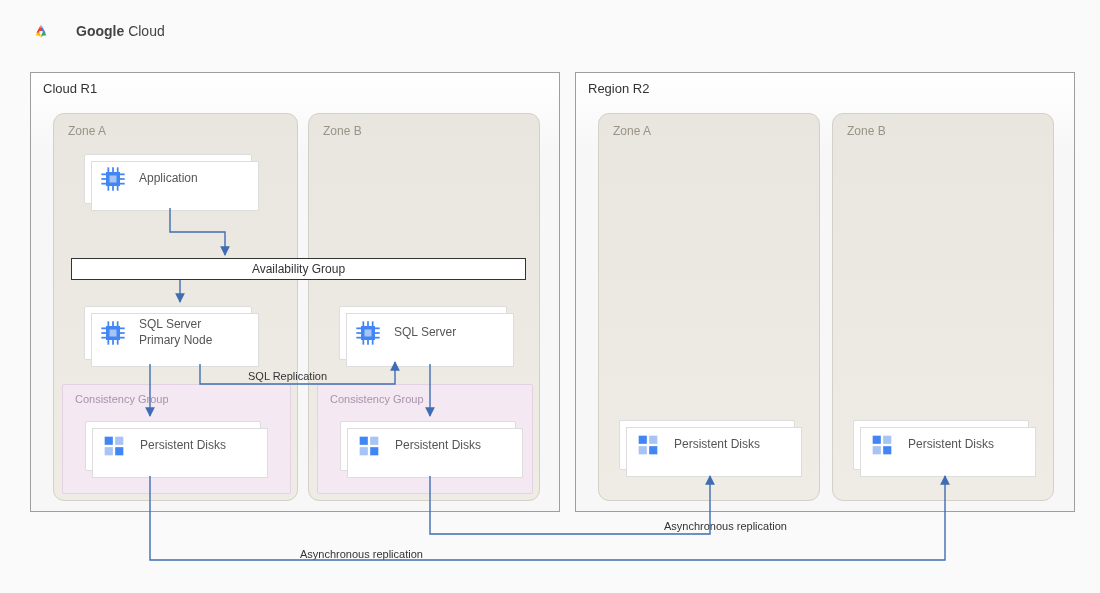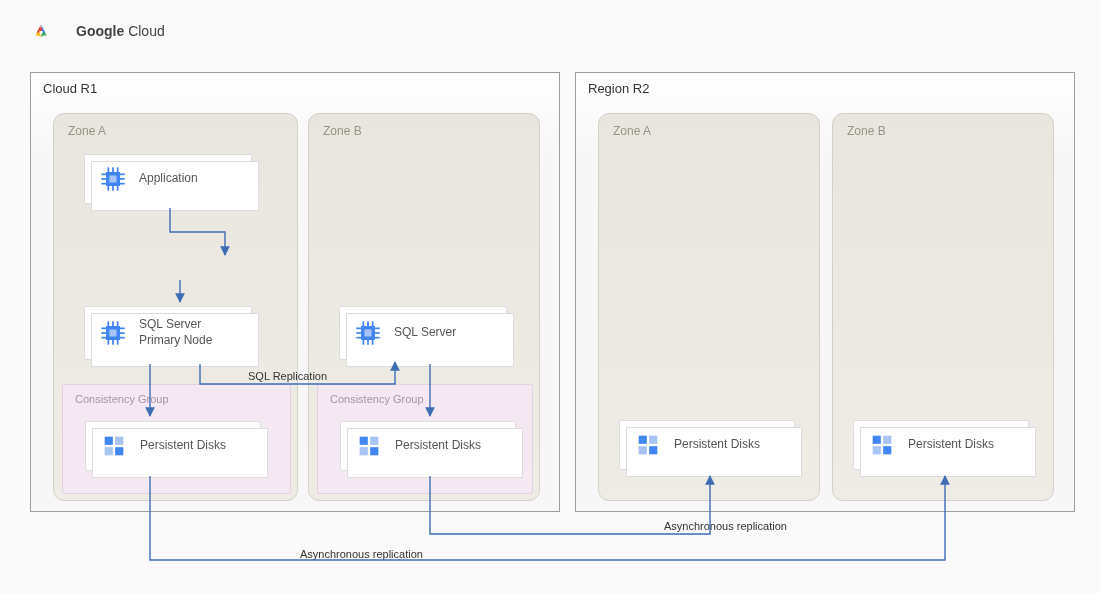--- a/index.html
+++ b/index.html
@@ -235,20 +235,23 @@
           <g fill="#a7c4f4">
               <rect x="26" y="8" width="14" height="14"></rect>
               <rect x="8" y="26" width="14" height="14"></rect>
             </g>
         </svg>
         <div class="card-label">Persistent Disks</div>
       </div>
     </div>
   </div>
 
+  <div class="avail" style="left:40px; top:185px; width:455px; height:22px; z-index:3;">
+    <span>Availability Group</span>
+  </div>
 </div>
 
 <div class="region" style="left:575px; top:72px; width:500px; height:440px;">
   <div class="region-title">Region R2</div>
 
   <div class="zone" style="left:22px; top:40px; width:222px; height:388px;">
     <div class="zone-title">Zone A</div>
     <div class="card card-shadow" style="left:20px; top:306px; width:176px; height:50px; z-index:2;">
       <svg class="card-icon" viewBox="0 0 48 48">
         <g fill="#4285F4">

